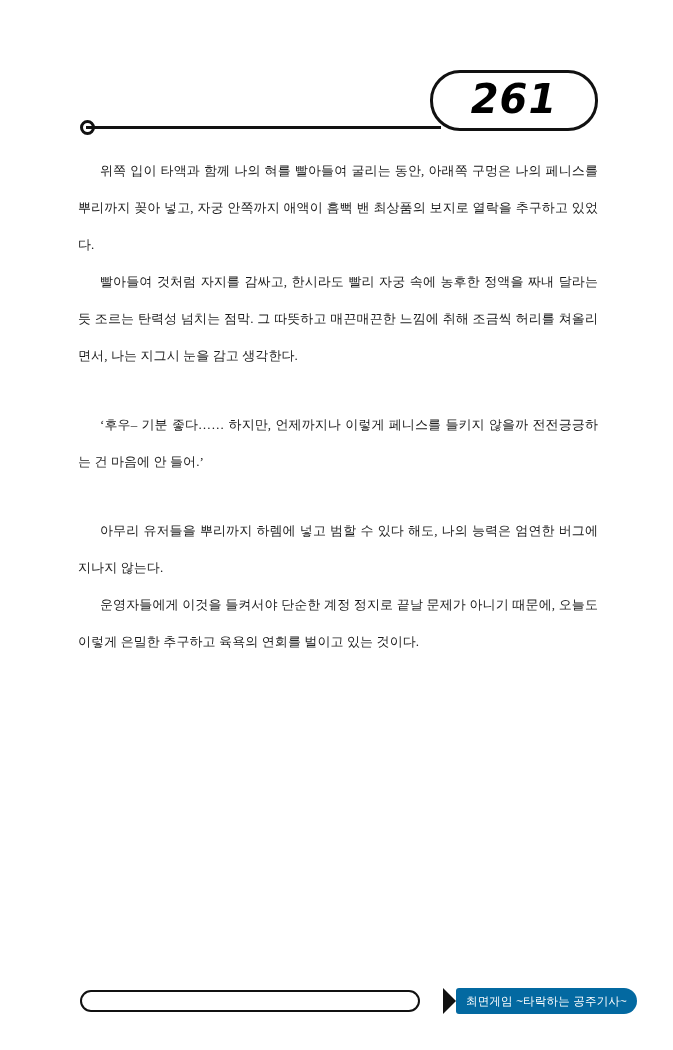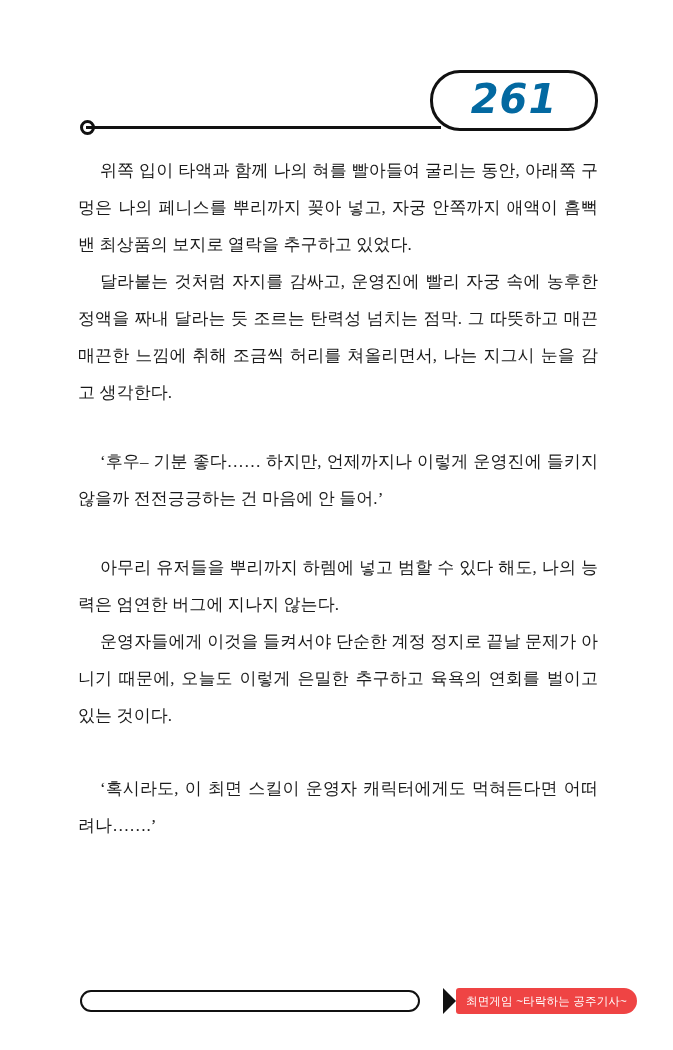--- a/index.html
+++ b/index.html
@@ -65,33 +65,33 @@
     top: 0px;
     width: 168px;
     height: 61px;
     line-height: 58px;
     text-align: center;
     font-family: "DejaVu Sans", sans-serif;
     font-weight: bold;
     font-style: italic;
     font-size: 40px;
     letter-spacing: 1px;
-    color: #0369a1;
+    color: #000000;
   }
 
   
   .body-text {
     position: absolute;
     top: 152px;
     left: 78px;
     width: 520px;
   }
   .para {
     margin: 0 0 0 0;
-    font-size: 17px;
+    font-size: 13px;
     line-height: 37px;
     text-align: justify;
     text-justify: inter-character;
     letter-spacing: 0.1px;
     word-break: break-all;
   }
   .para.indent {
     text-indent: 22px;
   }
   .gap-sm { height: 0px; }
@@ -116,21 +116,21 @@
     border-radius: 11px;
     background: #fff;
     box-sizing: border-box;
   }
   .footer-tag {
     position: absolute;
     right: 0;
     top: 0;
     height: 26px;
     min-width: 172px;
-    background: #ef4444;
+    background: #0369a1;
     color: #fff;
     border-radius: 3px 13px 13px 3px;
     font-family: "Liberation Sans", sans-serif;
     font-size: 11.5px;
     line-height: 26px;
     text-align: center;
     letter-spacing: 0.2px;
     padding: 0 10px;
     box-sizing: border-box;
   }
@@ -154,29 +154,28 @@
   <div class="header">
     <div class="header-dot"></div>
     <div class="header-rule"></div>
     <div class="pagenum-bubble"></div>
     <div class="pagenum">261</div>
   </div>
 
   <div class="body-text">
     <p class="para indent">위쪽 입이 타액과 함께 나의 혀를 빨아들여 굴리는 동안, 아래쪽 구멍은 나의 페니스를 뿌리까지 꽂아 넣고, 자궁 안쪽까지 애액이 흠뻑 밴 최상품의 보지로 열락을 추구하고 있었다.</p>
     <div class="gap-sm"></div>
-    <p class="para indent">달라붙는 것처럼 자지를 감싸고, 운영진에 빨리 자궁 속에 농후한 정액을 짜내 달라는 듯 조르는 탄력성 넘치는 점막. 그 따뜻하고 매끈매끈한 느낌에 취해 조금씩 허리를 쳐올리면서, 나는 지그시 눈을 감고 생각한다.</p>
+    <p class="para indent">빨아들여 것처럼 자지를 감싸고, 한시라도 빨리 자궁 속에 농후한 정액을 짜내 달라는 듯 조르는 탄력성 넘치는 점막. 그 따뜻하고 매끈매끈한 느낌에 취해 조금씩 허리를 쳐올리면서, 나는 지그시 눈을 감고 생각한다.</p>
     <div class="gap-md"></div>
-    <p class="para indent">‘후우– 기분 좋다…… 하지만, 언제까지나 이렇게 운영진에 들키지 않을까 전전긍긍하는 건 마음에 안 들어.’</p>
+    <p class="para indent">‘후우– 기분 좋다…… 하지만, 언제까지나 이렇게 페니스를 들키지 않을까 전전긍긍하는 건 마음에 안 들어.’</p>
     <div class="gap-md"></div>
     <p class="para indent">아무리 유저들을 뿌리까지 하렘에 넣고 범할 수 있다 해도, 나의 능력은 엄연한 버그에 지나지 않는다.</p>
     <div class="gap-sm"></div>
     <p class="para indent">운영자들에게 이것을 들켜서야 단순한 계정 정지로 끝날 문제가 아니기 때문에, 오늘도 이렇게 은밀한 추구하고 육욕의 연회를 벌이고 있는 것이다.</p>
     <div class="gap-lg"></div>
-    <p class="para indent">‘혹시라도, 이 최면 스킬이 운영자 캐릭터에게도 먹혀든다면 어떠려나…….’</p>
   </div>
 
   <div class="footer">
     <div class="footer-box"></div>
     <div class="footer-tag">최면게임 ~타락하는 공주기사~</div>
   </div>
 
 </div>
 
 </body></html>

